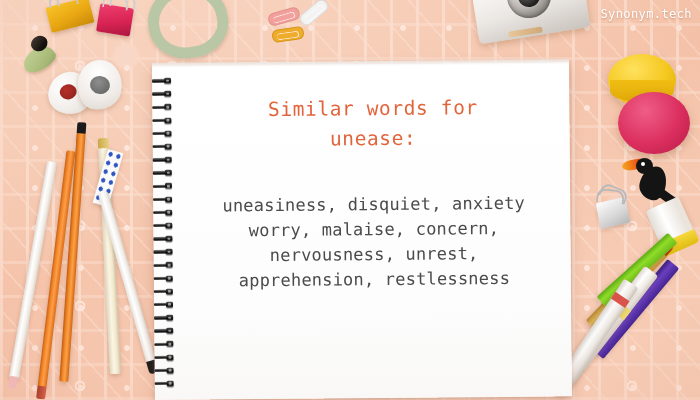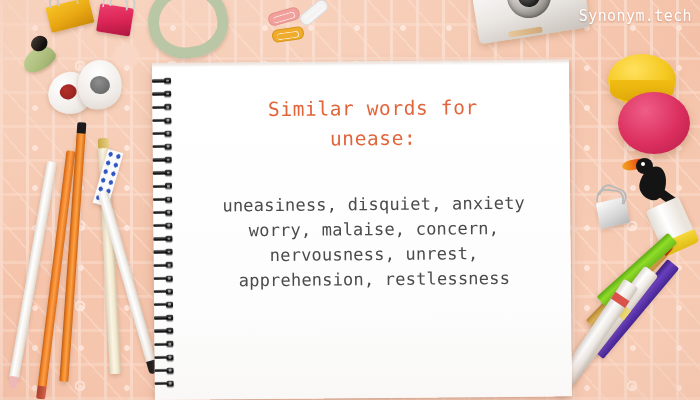--- a/index.html
+++ b/index.html
@@ -148,21 +148,21 @@
     letter-spacing: 0.2px;
     white-space: nowrap;
   }
 
   
   .brand {
     position: absolute;
     right: 8px;
     top: 7px;
     color: #ffffff;
-    font-size: 15px;
+    font-size: 12px;
     letter-spacing: 0.4px;
     text-shadow: 0 1px 2px rgba(170,110,85,.55);
     z-index: 40;
   }
 
   
   .obj { position: absolute; }
 
   
   .clip-yellow {

